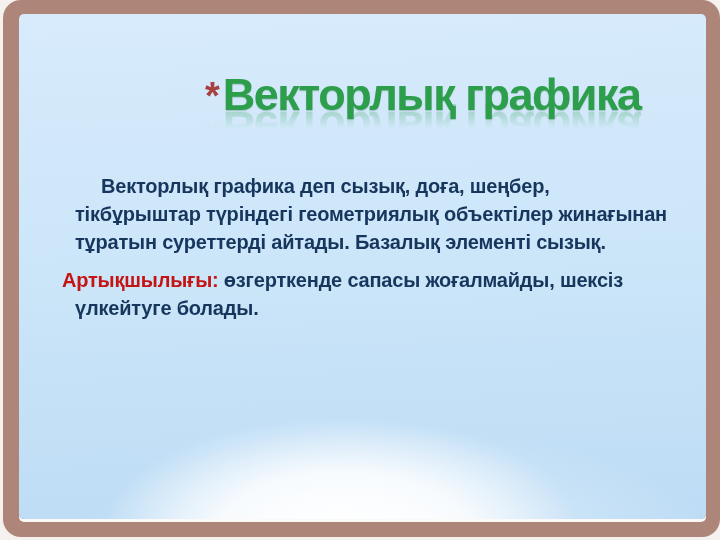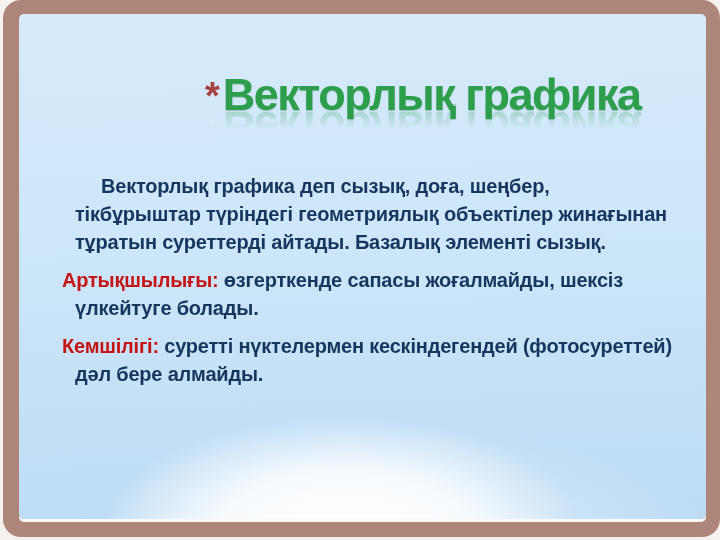--- a/index.html
+++ b/index.html
@@ -101,19 +101,18 @@
           <span class="bullet">*</span>
           <span class="t-text">Векторлық графика</span>
         </div>
       </div>
 
       <div class="text-block">
         <p class="para p-first"><span>Векторлық графика деп сызық, доға, шеңбер, тікбұрыштар түріндегі геометриялық объектілер жинағынан тұратын суреттерді айтады. Базалық элементі сызық.</span></p>
 
         <p class="para p-hang"><span class="label">Артықшылығы:</span><span> өзгерткенде сапасы жоғалмайды, шексіз үлкейтуге болады.</span></p>
 
-        <p class="para p-hang"><span class="label">Кемшілігі:</span><span> суретті нүктелермен кескіндегендей (фотосуреттей) дәл бере алмайды.</span></p>
 
       </div>
 
     </div>
   </div>
 </div>
 
 </body></html>

